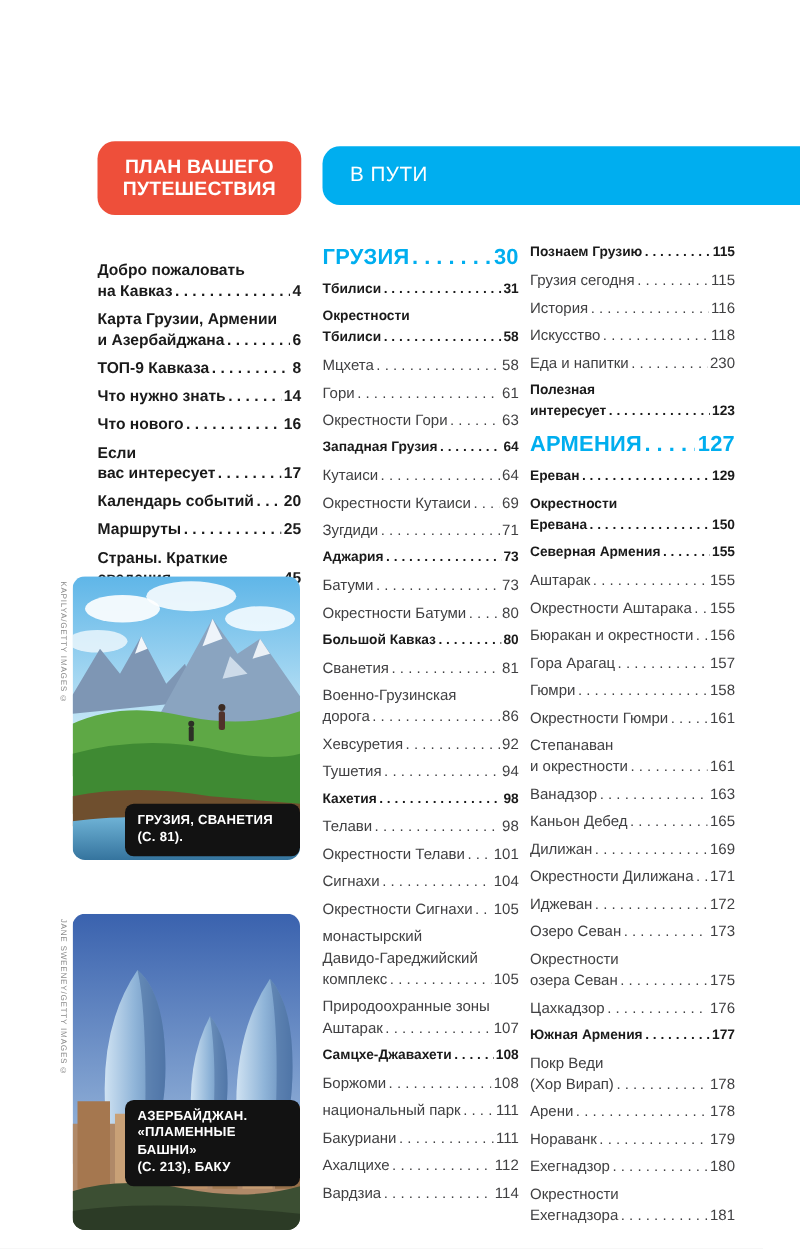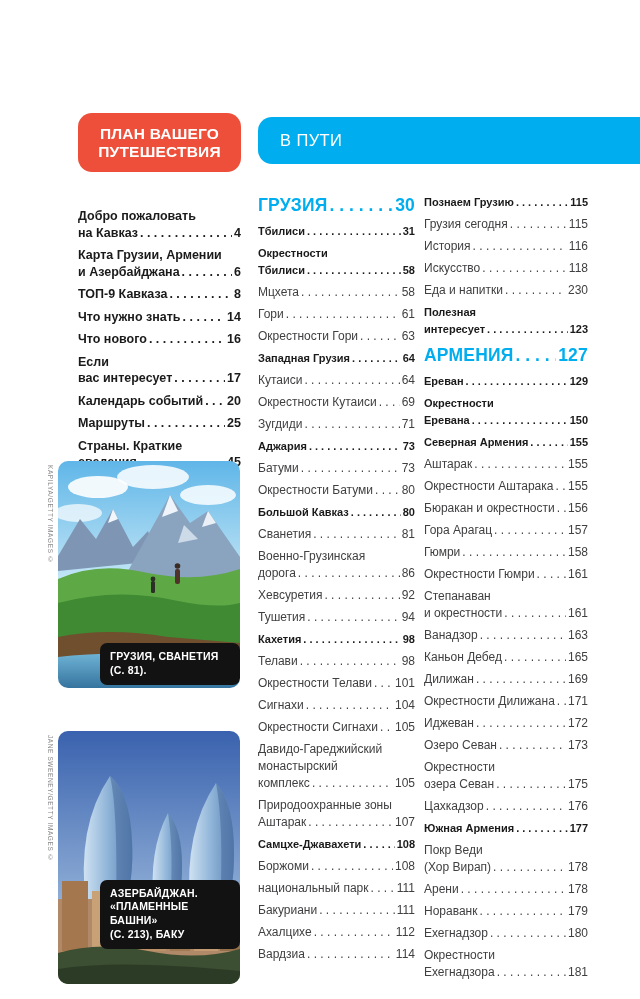--- a/index.html
+++ b/index.html
@@ -393,22 +393,22 @@
         </div>
       </div>
       <div class="entry normal">
         <div class="row">
           <span class="t">Окрестности Сигнахи</span>
           <span class="dots"></span>
           <span class="n">105</span>
         </div>
       </div>
       <div class="entry normal">
+        <div class="pre">монастырский</div>
         <div class="pre">Давидо-Гареджийский</div>
-        <div class="pre">монастырский</div>
         <div class="row">
           <span class="t">комплекс</span>
           <span class="dots"></span>
           <span class="n">105</span>
         </div>
       </div>
       <div class="entry normal">
         <div class="pre">Природоохранные зоны</div>
         <div class="row">
           <span class="t">Аштарак</span>

